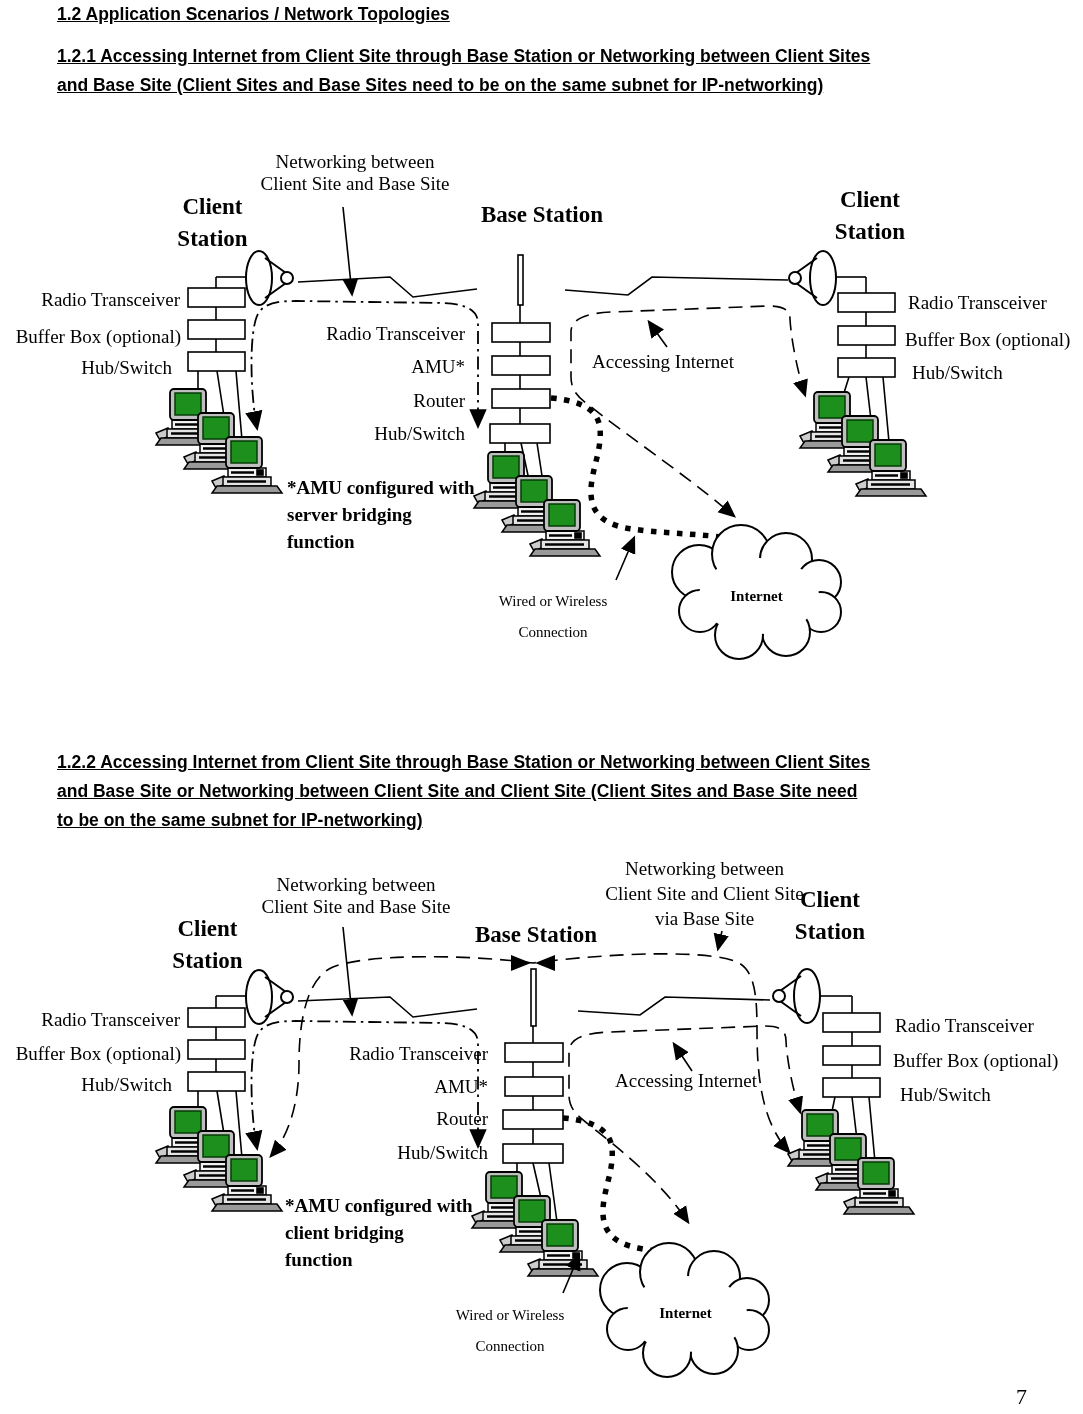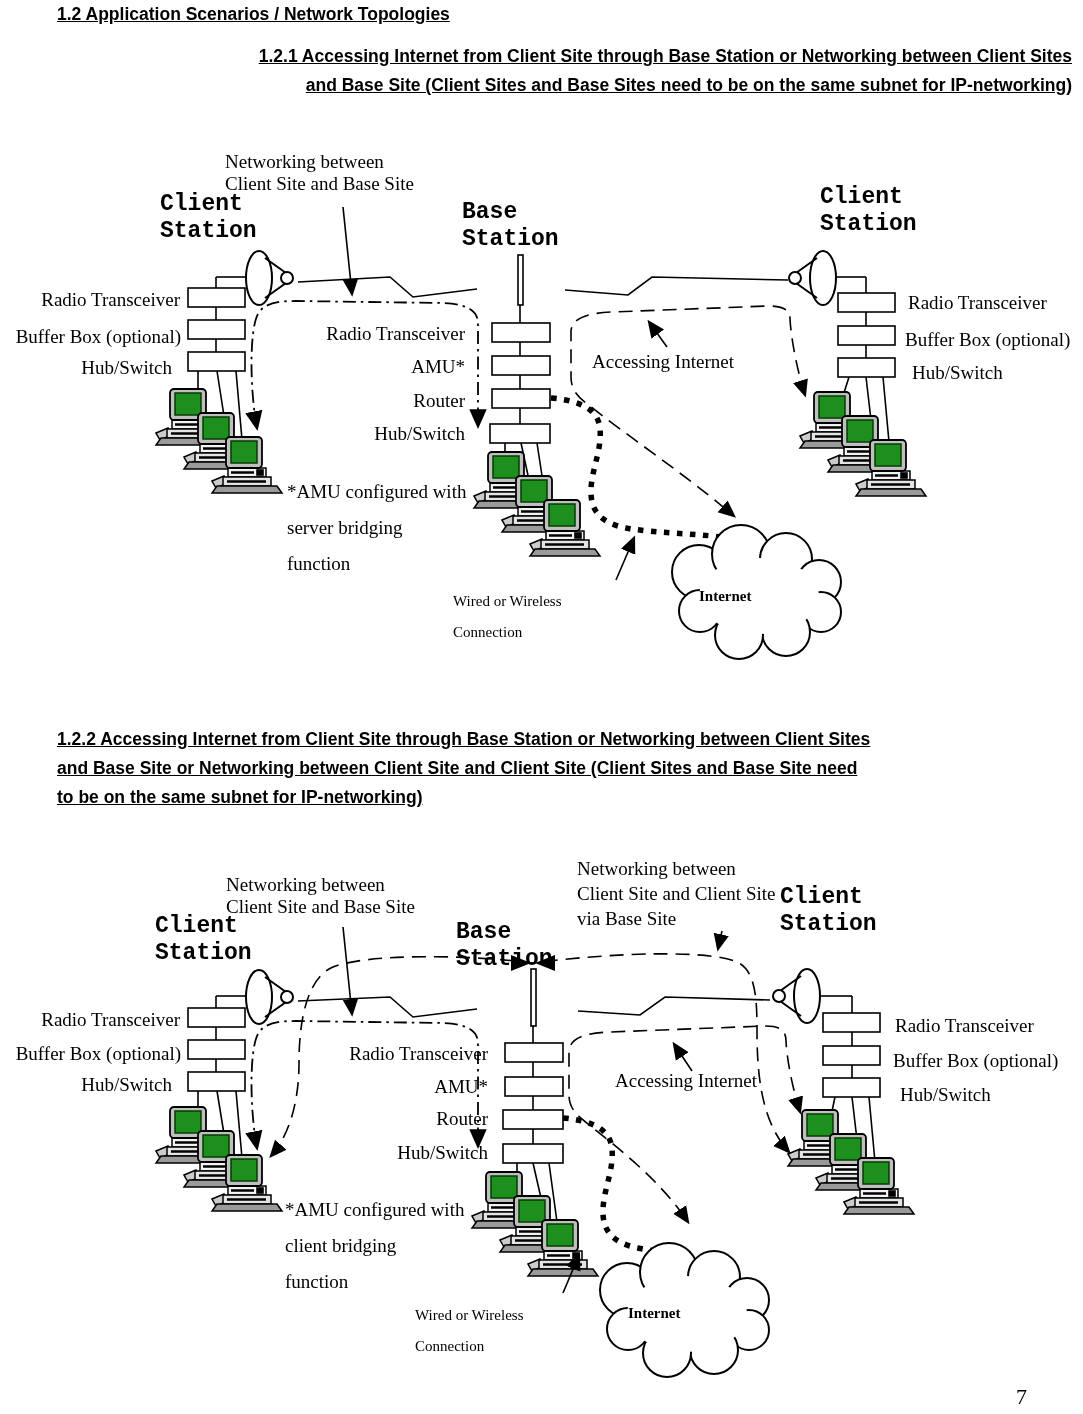--- a/index.html
+++ b/index.html
@@ -2,23 +2,23 @@
 <html><head>
 <meta charset="utf-8">
 <style>
   html,body{margin:0;padding:0;}
   body{width:1083px;height:1414px;background:#fff;position:relative;overflow:hidden;
        font-family:"Liberation Serif",serif;color:#000;}
   .heading{position:absolute;font-family:"Liberation Sans",sans-serif;font-weight:bold;
            font-size:17.5px;line-height:29px;text-decoration:underline;white-space:pre-line;}
   .lbl{position:absolute;font-size:19px;line-height:22px;white-space:pre-line;}
   .lbl.r{text-align:right;}
-  .lbl.c{}
-  .station-title{font-weight:bold;font-size:23px;line-height:27px;font-family:Liberation Mono, monospace;}
-  .note{font-weight:normal;line-height:36px;}
+  .lbl.c{text-align:center;}
+  .station-title{font-weight:bold;font-size:23px;line-height:32px;}
+  .note{font-weight:bold;line-height:27px;}
   .big{font-size:15px;line-height:31px;}
   .internet-lbl{font-weight:bold;font-size:15px;}
   .pagenum{position:absolute;font-size:22px;font-family:"Liberation Serif",serif;}
   svg{position:absolute;left:0;top:0;}
 </style>
 </head>
 <body>
 
 <svg width="1083" height="1414" viewBox="0 0 1083 1414">
   <defs>
@@ -168,23 +168,23 @@
         <circle cx="749" cy="1330" r="20"></circle>
         <circle cx="714" cy="1350" r="24"></circle>
       <circle cx="667" cy="1353" r="24"></circle>
         <circle cx="628" cy="1329" r="21"></circle>
       <ellipse cx="687" cy="1314" rx="60" ry="38" stroke="none"></ellipse>
     </g>
   </g>
 </svg>
 
 <div class="heading" style="left:57px;top:0px;width:1010px;">1.2  Application Scenarios / Network Topologies</div>
-<div class="heading" style="left:57px;top:42px;width:1015px;text-align:right;">1.2.1  Accessing Internet from Client Site through Base Station or Networking between Client Sites
+<div class="heading" style="left:57px;top:42px;width:1015px;">1.2.1  Accessing Internet from Client Site through Base Station or Networking between Client Sites
 and Base Site (Client Sites and Base Sites need to be on the same subnet for IP-networking)</div>
-<div class="heading" style="left:57px;top:725px;width:1015px;">1.2.2  Accessing Internet from Client Site through Base Station or Networking between Client Sites
+<div class="heading" style="left:57px;top:748px;width:1015px;">1.2.2  Accessing Internet from Client Site through Base Station or Networking between Client Sites
 and Base Site or Networking between Client Site and Client Site (Client Sites and Base Site need
 to be on the same subnet for IP-networking)</div>
 
 <div class="lbl c" style="left:225px;top:151px;width:260px;">Networking between
 Client Site and Base Site</div>
 <div class="lbl c station-title" style="left:160px;top:191px;width:105px;">Client
 Station</div>
 <div class="lbl c station-title" style="left:462px;top:199px;width:160px;">Base Station</div>
 <div class="lbl c station-title" style="left:820px;top:184px;width:100px;">Client
 Station</div>

